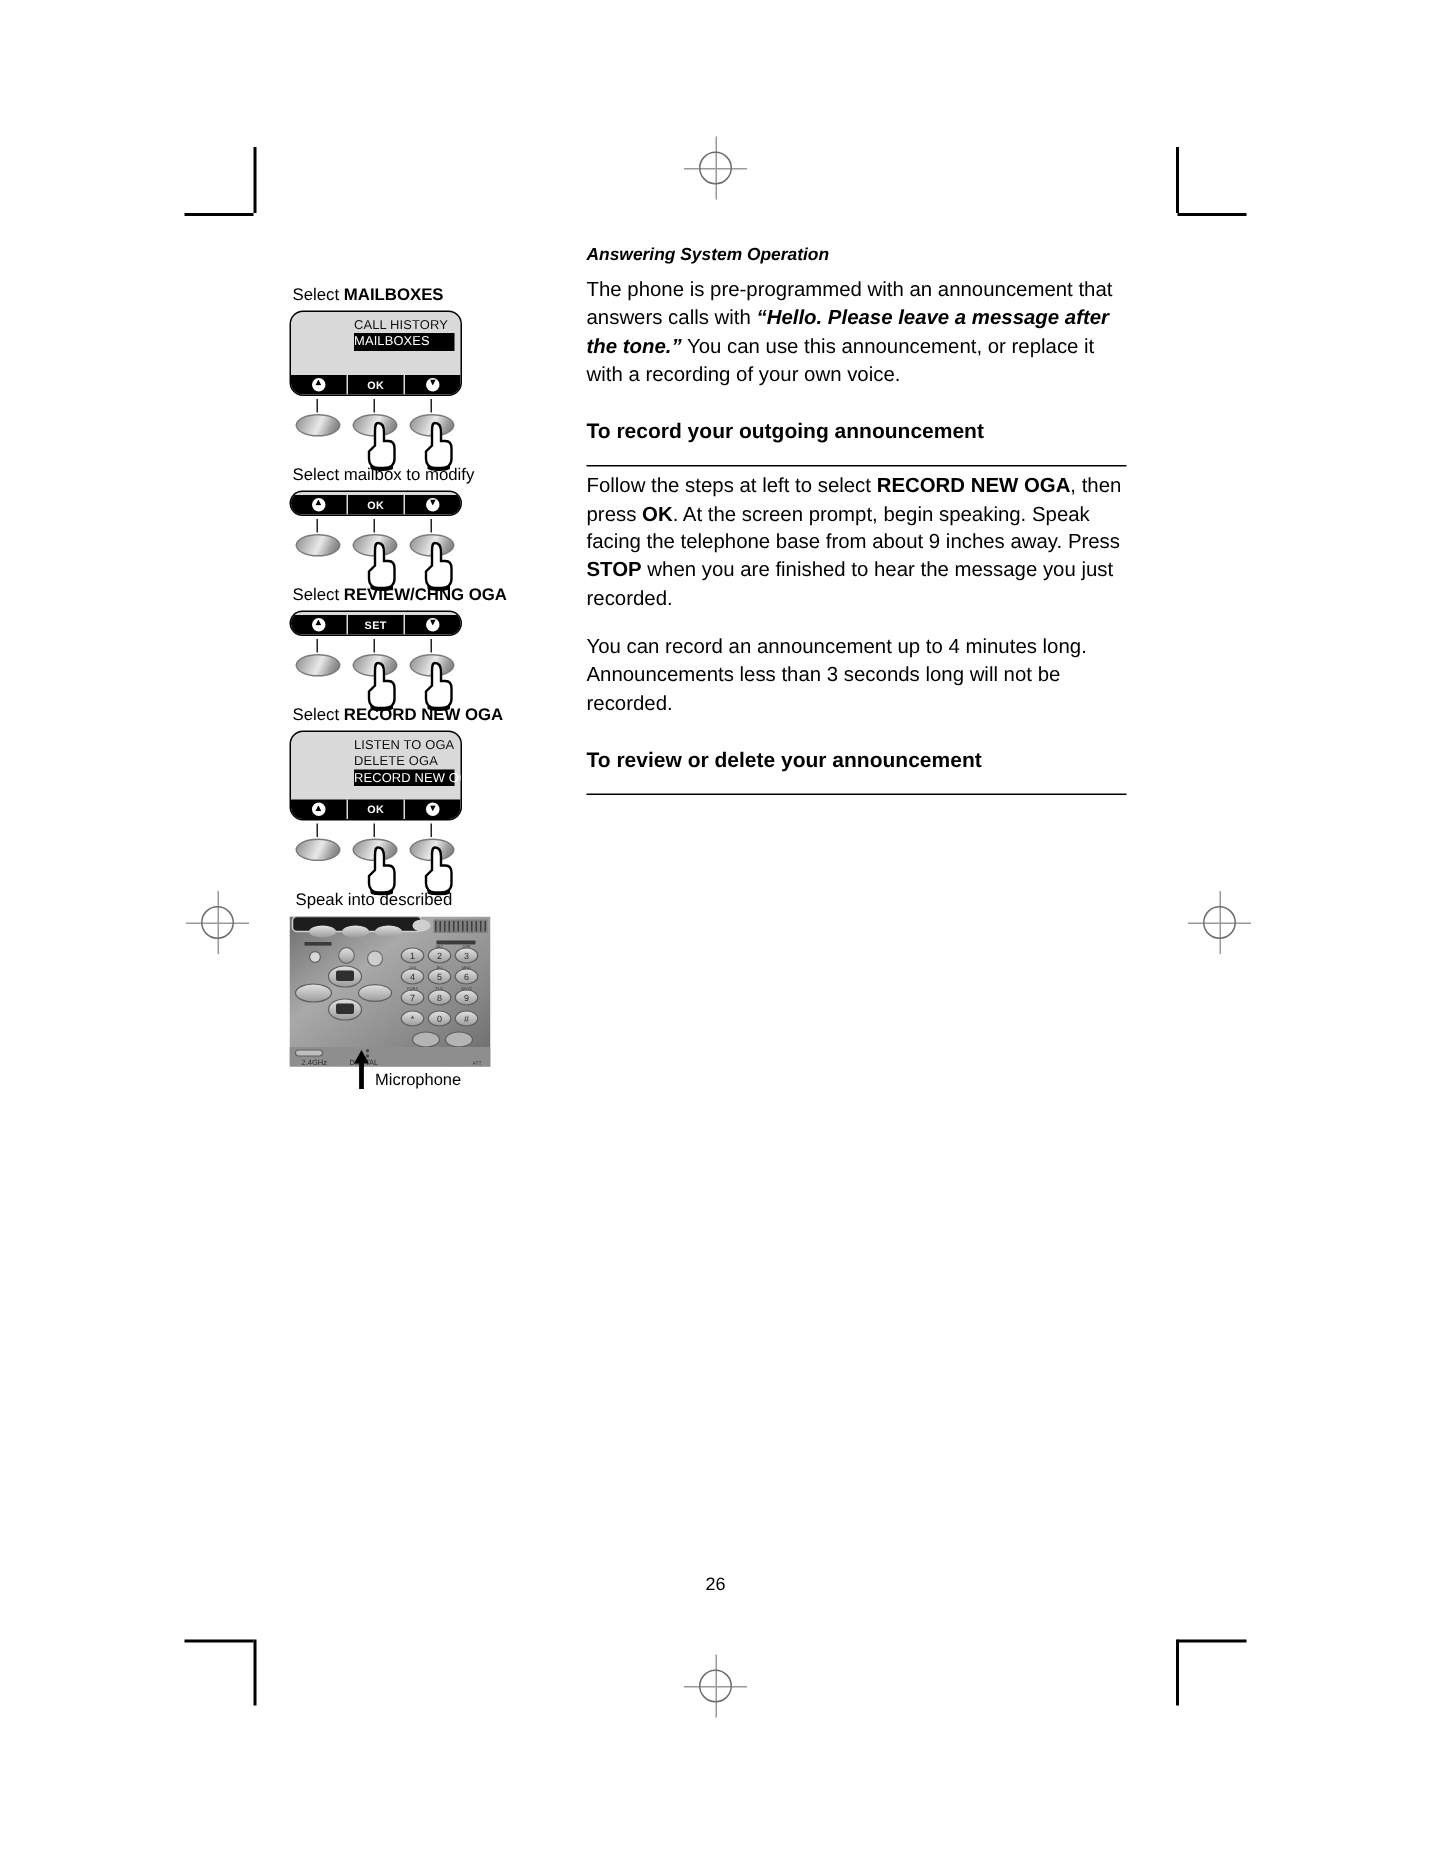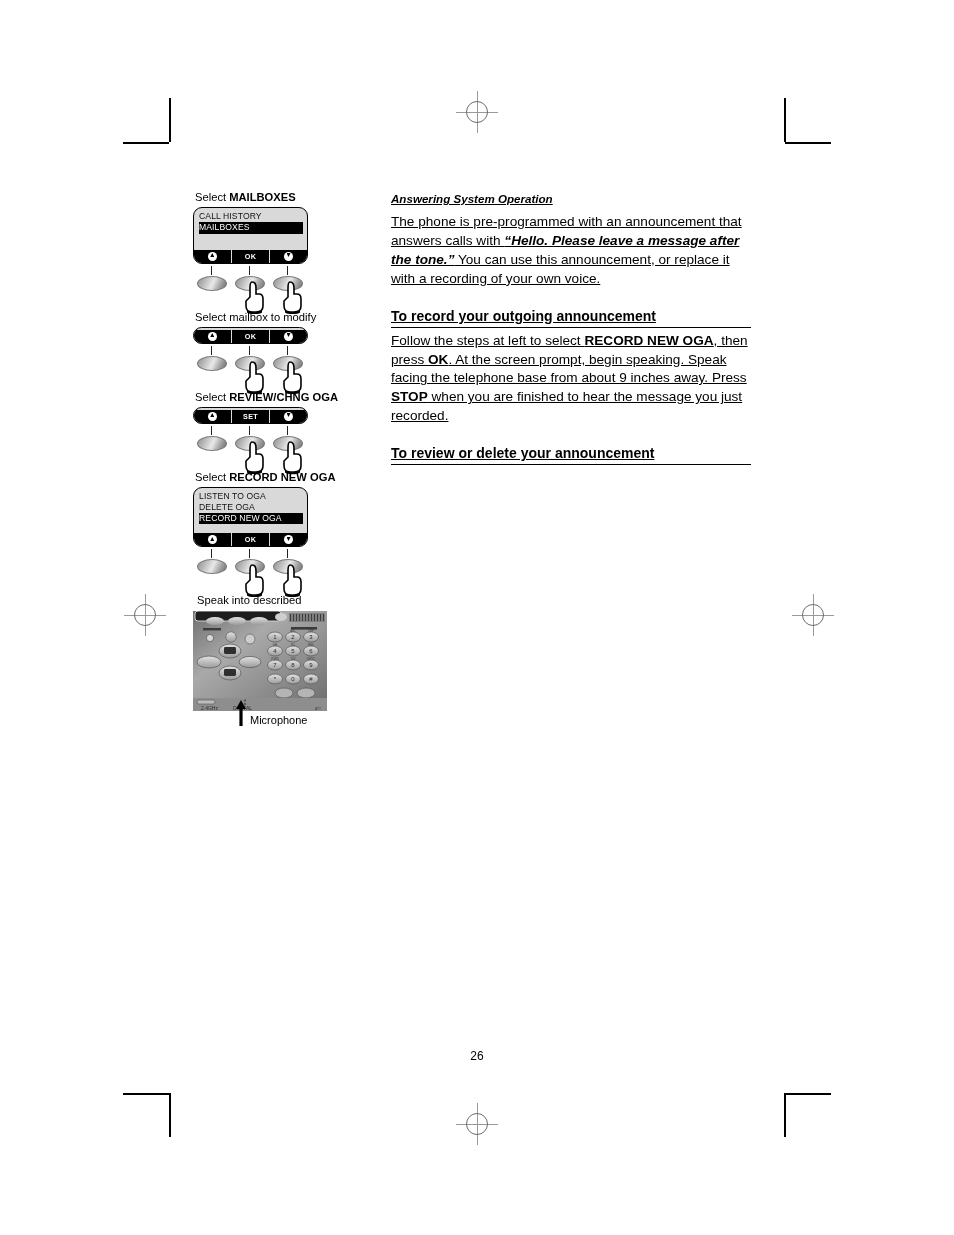--- a/index.html
+++ b/index.html
@@ -18,21 +18,21 @@
   #leftcol{position:absolute;left:193px;top:190px;width:180px;}
   .cap{font-size:11.2px;line-height:14px;color:#000;margin:0 0 3px 2px;
        font-family:"Liberation Sans",sans-serif;}
   .cap b{font-weight:bold;}
 
   
   .lcd{position:relative;width:115px;border:1.6px solid #000;border-radius:9px;
        background:#d9d9d9;box-sizing:border-box;overflow:hidden;}
   .lcd .rows{padding:3px 4px 0 5px;}
   .lcd .row{font-size:8.6px;line-height:11.3px;white-space:nowrap;letter-spacing:.1px;
-            font-family:"Liberation Sans",sans-serif;color:#111;}
+            font-family:"Liberation Sans",sans-serif;color:#111;margin-left:37px;}
   .lcd .row.hl{background:#000;color:#fff;padding-left:0;}
   .lcd .spacer{height:7px;}
   .softbar{display:flex;background:#000;height:13px;align-items:center;margin-top:2px;}
   .softbar .k{flex:1;text-align:center;color:#fff;font-size:7.2px;font-weight:bold;
               letter-spacing:.3px;position:relative;}
   .softbar .sep{width:1.4px;background:#d9d9d9;height:13px;}
   .softbar .k .drop{display:inline-block;width:9px;height:9px;border-radius:50%;
         background:#fff;position:relative;vertical-align:-2px;}
   .softbar .k .drop::after{content:"";position:absolute;left:2.4px;top:1.4px;
         width:4px;height:4px;background:#000;
@@ -45,31 +45,31 @@
   .oval{position:absolute;top:12px;width:30px;height:15px;border-radius:50%;
         background:linear-gradient(115deg,#8f8f8f 0%,#b9b9b9 25%,#e9e9e9 52%,#9e9e9e 78%,#6f6f6f 100%);
         border:1px solid #7a7a7a;box-sizing:border-box;}
   .hand{position:absolute;width:24px;height:34px;}
 
   
   .basewrap{position:relative;width:132px;height:103px;margin-top:4px;}
   .miclabel{position:absolute;left:57px;top:103px;font-size:11px;}
 
   
-  #rightcol{position:absolute;left:391px;top:192px;width:360px;text-decoration:underline;}
+  #rightcol{position:absolute;left:391px;top:163px;width:360px;}
   .runhead{font-style:italic;font-size:11.6px;font-weight:bold;margin:0 0 8px 0;}
   .banner{background:#231f20;color:#fff;padding:11px 0 11px 9px;margin:0 0 13px 0;}
   .banner h1{margin:0;font-size:20px;font-weight:bold;letter-spacing:.1px;
              font-family:"Liberation Sans",sans-serif;}
   p.body{margin:0 0 13px 0;font-size:13.6px;line-height:18.9px;
          font-family:"Liberation Sans",sans-serif;}
   p.body b{font-weight:bold;}
   p.body i.q{font-weight:bold;font-style:italic;}
   h2.sub{margin:19px 0 4px 0;font-size:14px;font-weight:bold;
-         border-bottom:1.4px solid #000;padding-bottom:3px;}
+         border-bottom:1.4px solid #000;padding-bottom:15px;}
 
   
   #pageno{position:absolute;left:0;top:1049px;width:954px;text-align:center;
           font-size:12px;}
 </style>
 </head>
 <body>
 
 <div class="mark" style="left:169px;top:98px;width:1.6px;height:44px;"></div>
 <div class="mark" style="left:123px;top:142px;width:46px;height:1.6px;"></div>
@@ -340,19 +340,20 @@
   <p class="body">
     <span>The phone is pre-programmed with an announcement that answers calls with </span><i class="q">“Hello. Please leave a message after the tone.”</i><span> You can use this announcement, or replace it with a recording of your own voice.</span>
   </p>
 
   <h2 class="sub">To record your outgoing announcement</h2>
 
   <p class="body">
     <span>Follow the steps at left to select </span><b>RECORD NEW OGA</b><span>, then press </span><b>OK</b><span>. At the screen prompt, begin speaking. Speak facing the telephone base from about 9 inches away. Press </span><b>STOP</b><span> when you are finished to hear the message you just recorded.</span>
   </p>
 
+  <p class="body">You can record an announcement up to 4 minutes long. Announcements less than 3 seconds long will not be recorded.</p>
 
 
   <h2 class="sub">To review or delete your announcement</h2>
 
 </div>
 
 <div id="pageno">26</div>
 
 </body></html>

